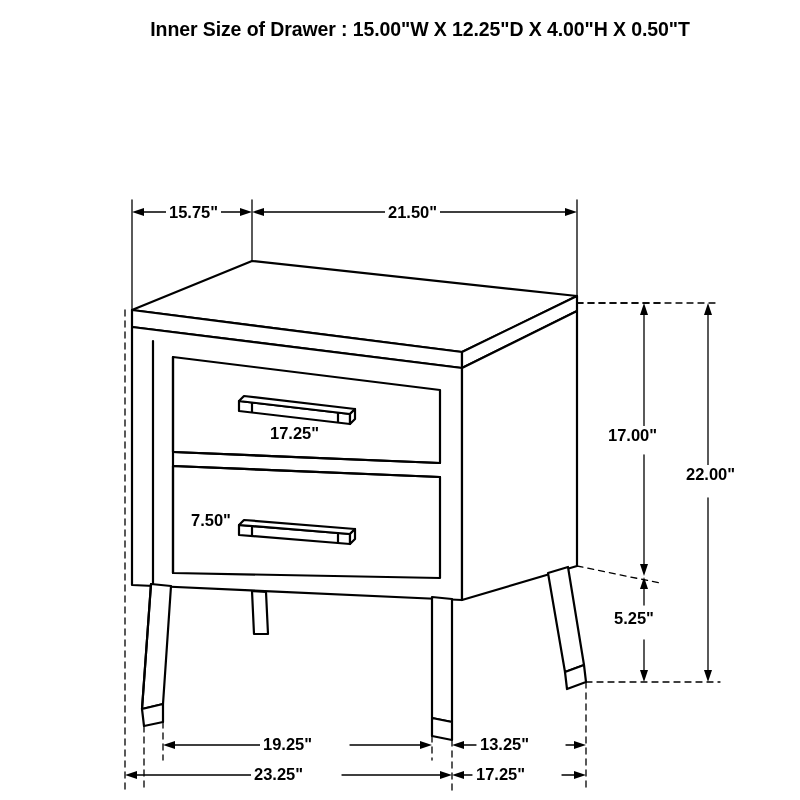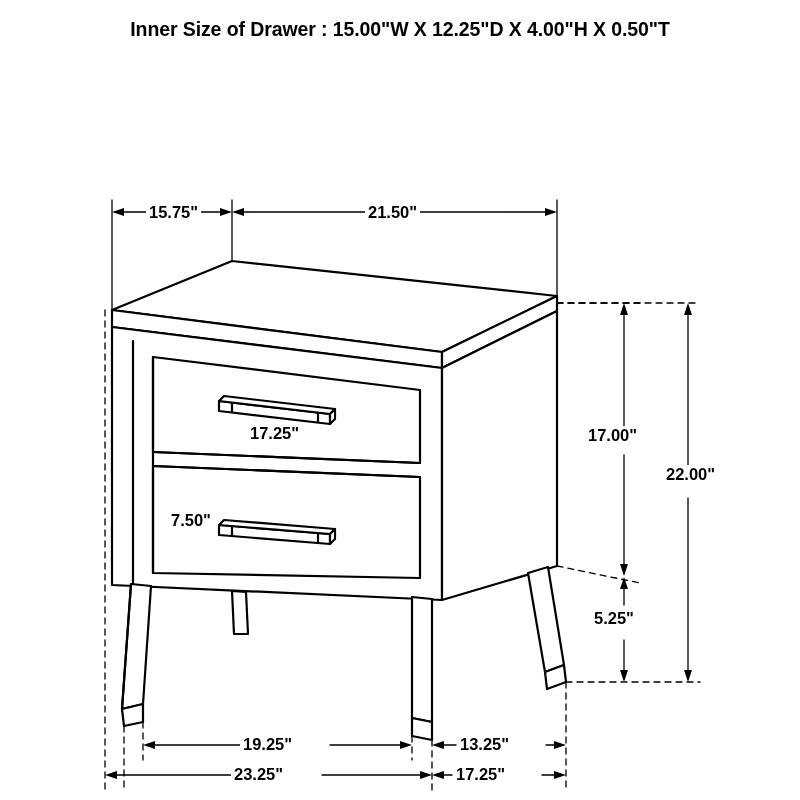--- a/index.html
+++ b/index.html
@@ -11,20 +11,21 @@
     width: 800px;
     height: 800px;
     font-family: "Liberation Sans", sans-serif;
     position: relative;
     overflow: hidden;
   }
   #stage {
     position: relative;
     width: 636px;
     height: 800px;
+    margin-left: 20px;
   }
   #title {
     position: absolute;
     top: 18px;
     left: 0;
     width: 800px;
     text-align: center;
     font-size: 19.5px;
     font-weight: bold;
     color: #000;

